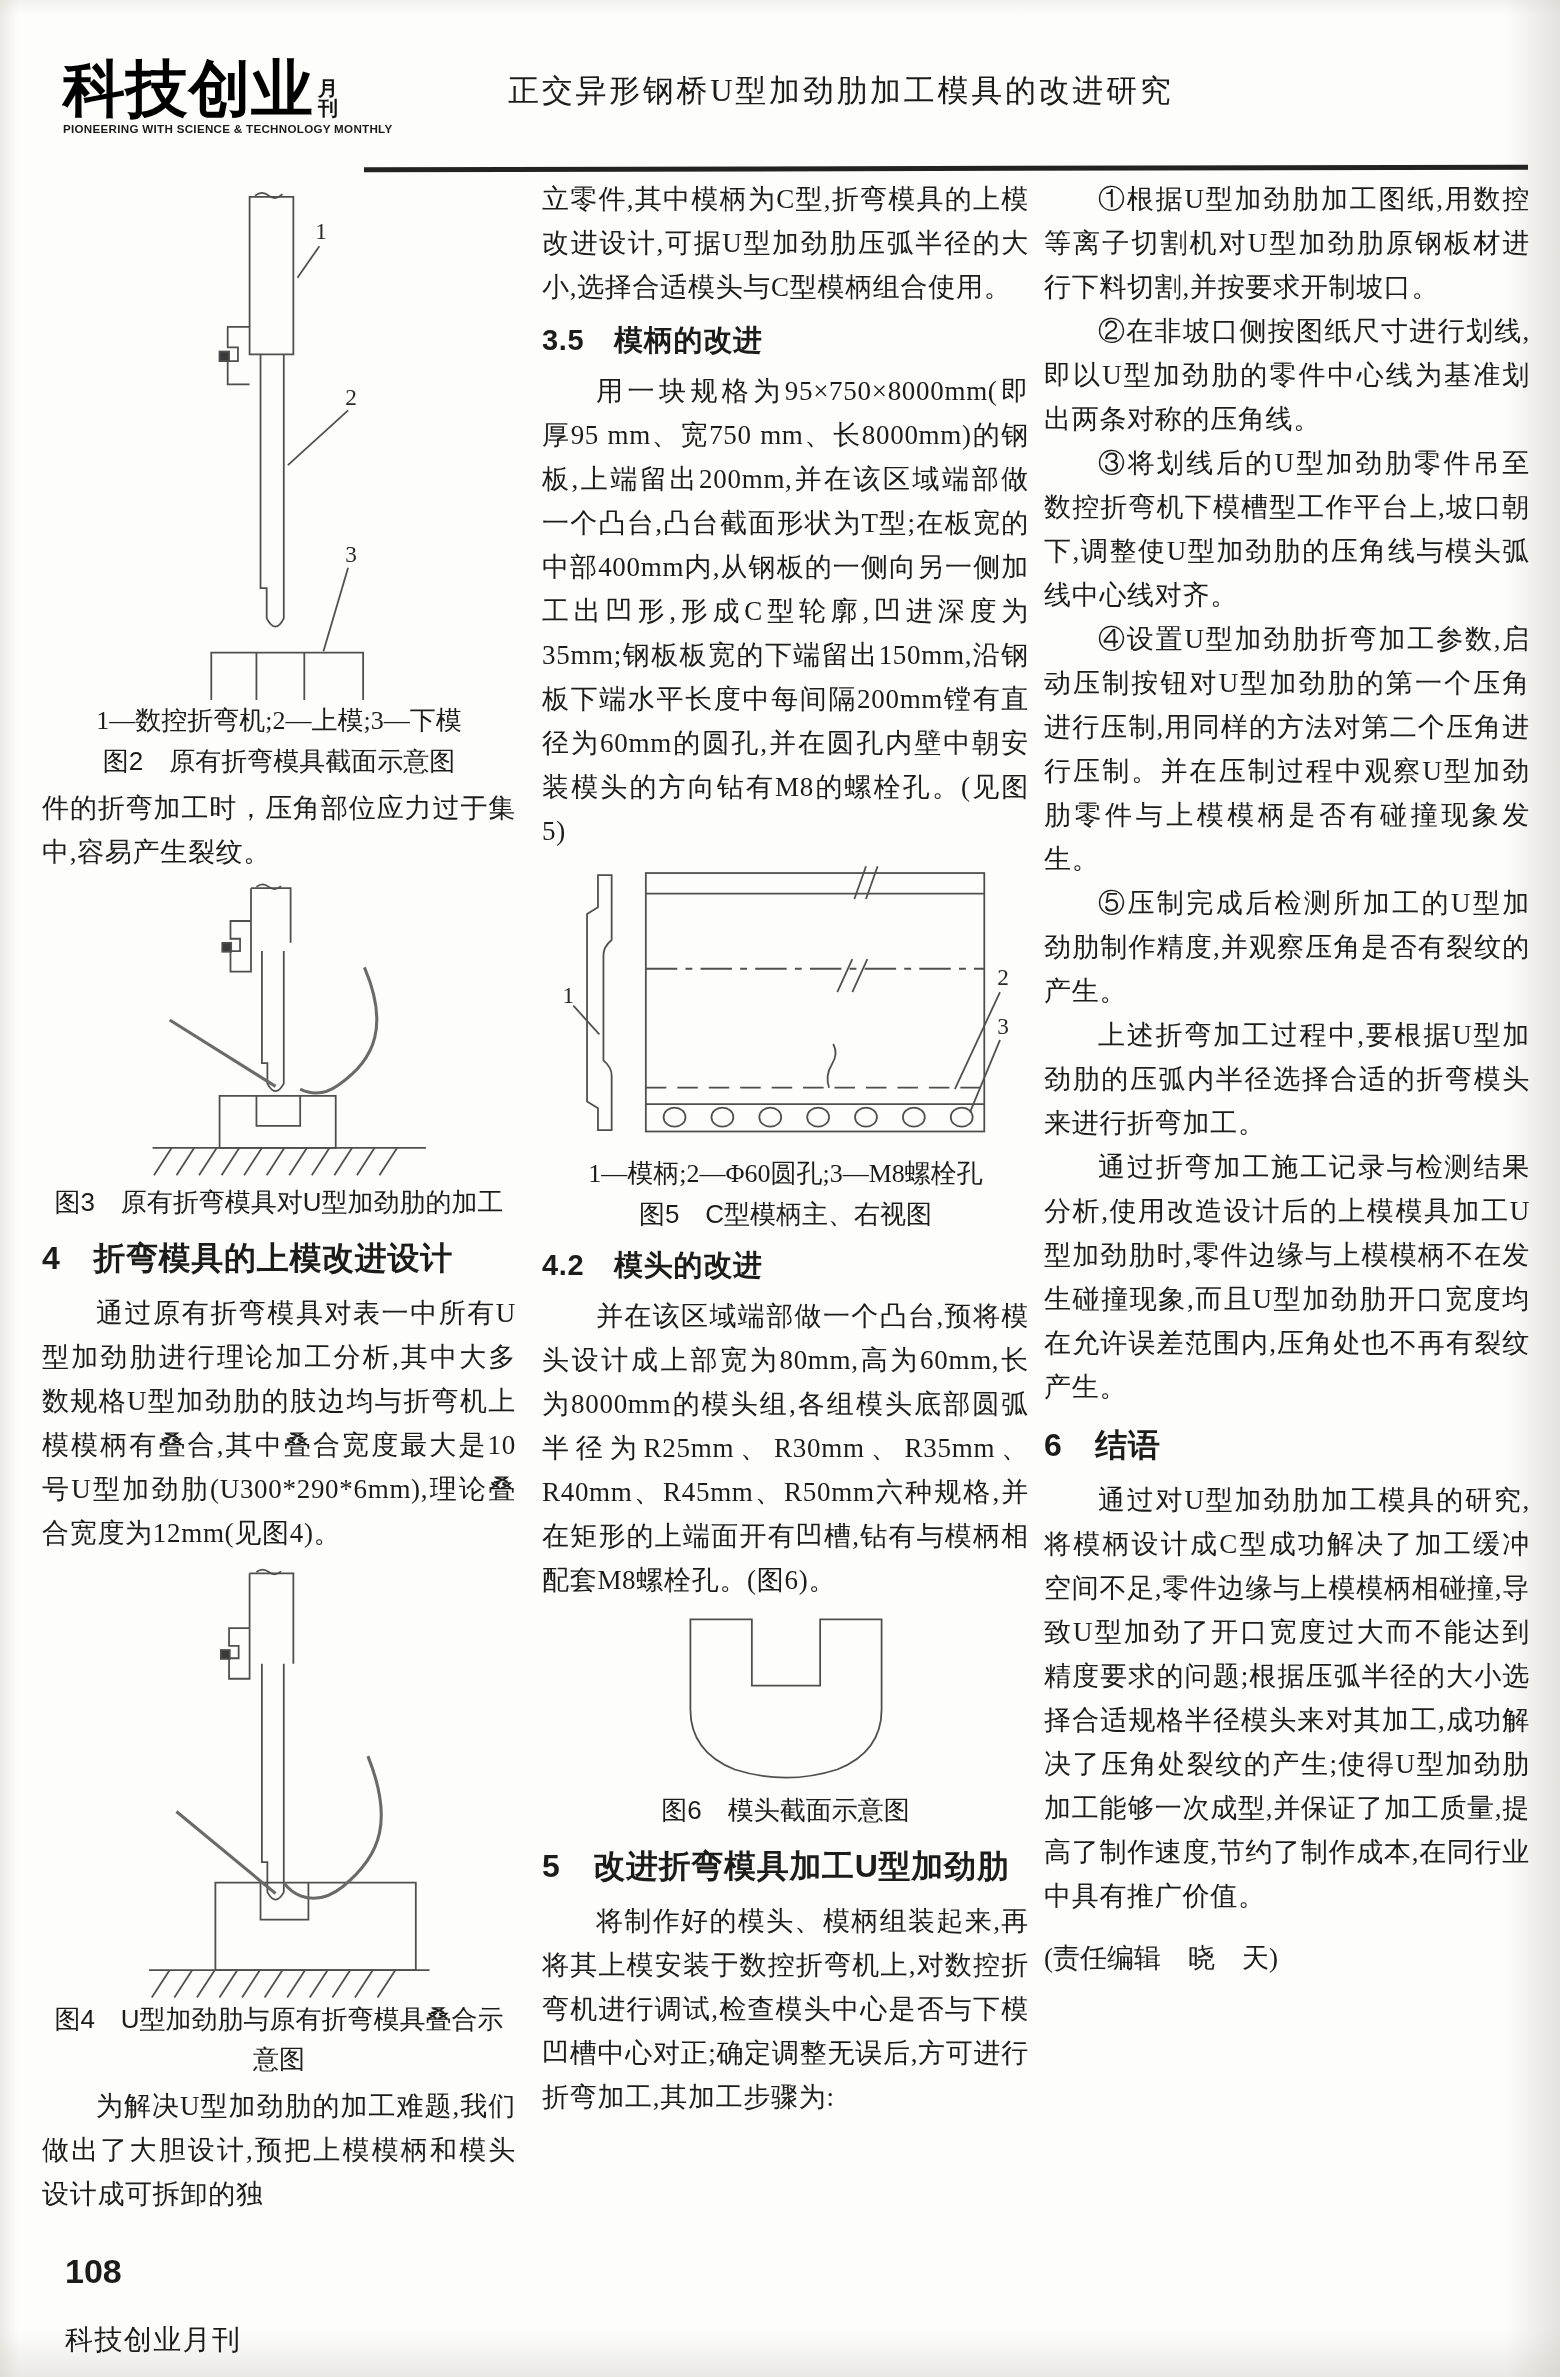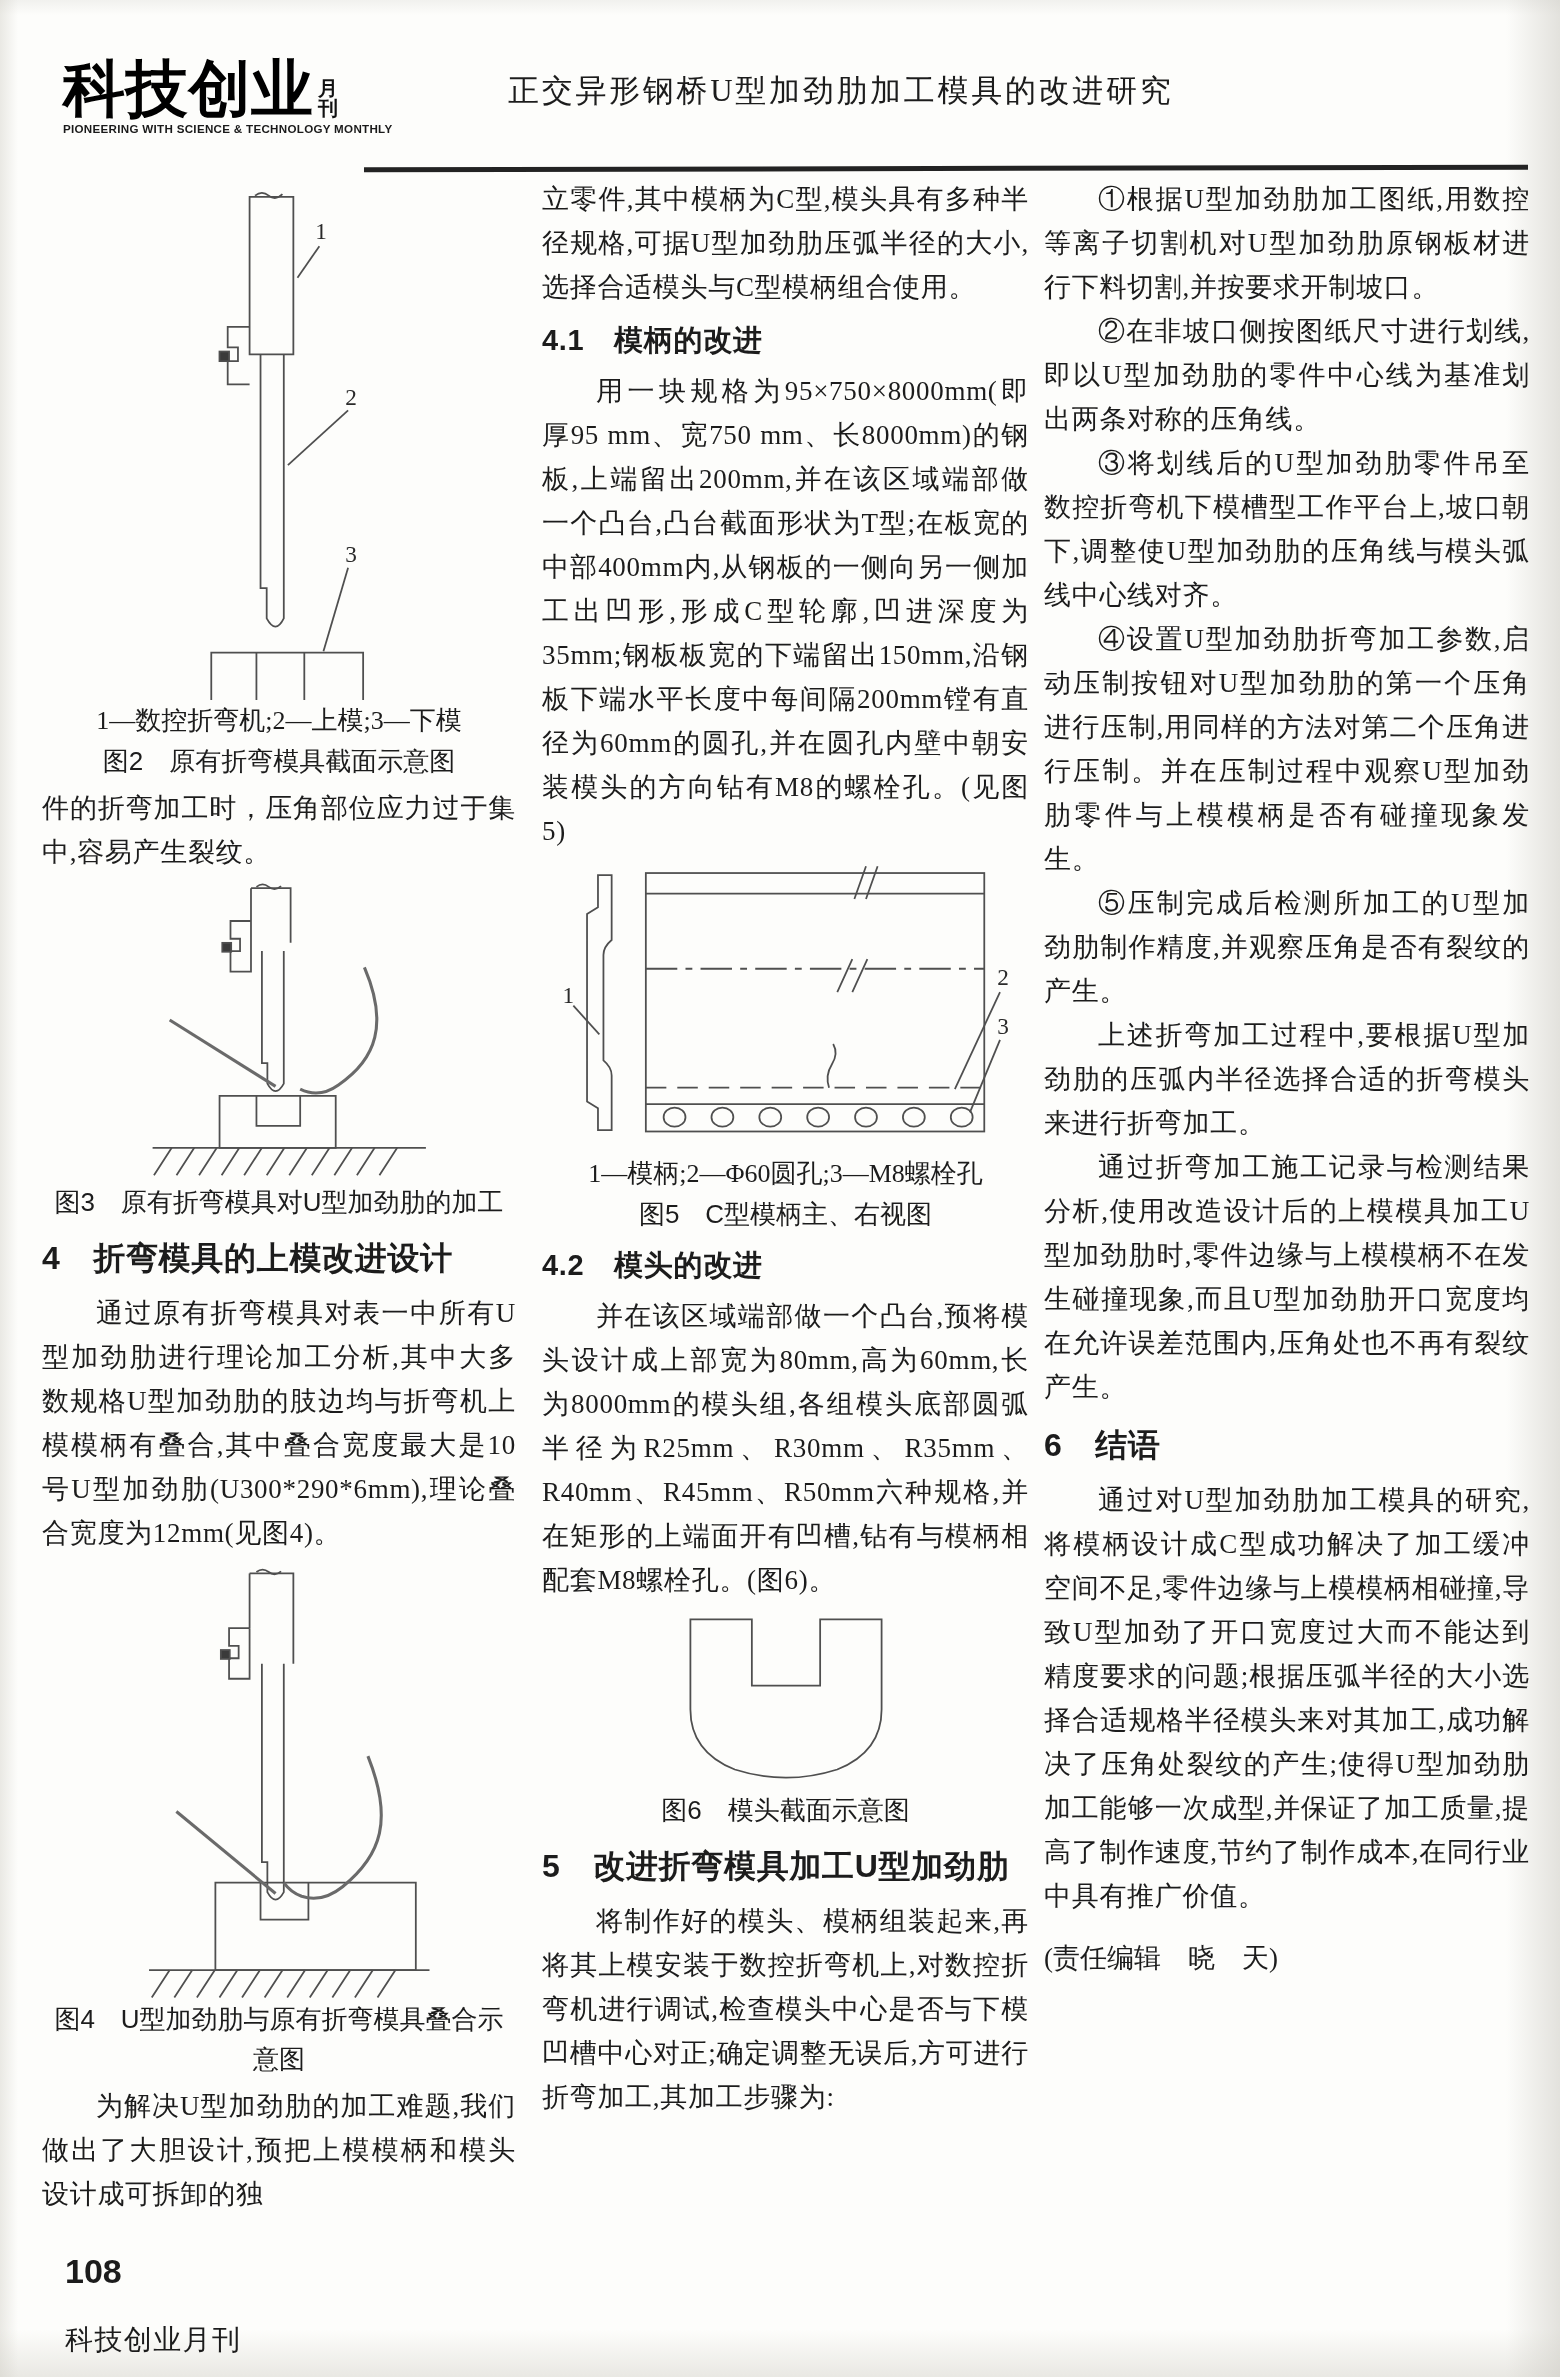--- a/index.html
+++ b/index.html
@@ -128,23 +128,23 @@
       </g>
     </svg>
     <p class="fig-caption">图4　U型加劲肋与原有折弯模具叠合示意图</p>
   </div>
 
   <p class="para indent">为解决U型加劲肋的加工难题,我们做出了大胆设计,预把上模模柄和模头设计成可拆卸的独</p>
 </div>
 
 <div class="col" style="left:542px;top:177px;width:487px;">
 
-  <p class="para">立零件,其中模柄为C型,模头具有多种半径规格,可据U型加劲肋压弧半径的大小,选择合适模头与C型模柄组合使用。</p>
-
-  <div class="h-sub">4.1　模柄的改进</div>
+  <p class="para">立零件,其中模柄为C型,折弯模具的上模改进设计,可据U型加劲肋压弧半径的大小,选择合适模头与C型模柄组合使用。</p>
+
+  <div class="h-sub">3.5　模柄的改进</div>
 
   <p class="para indent">用一块规格为95×750×8000mm(即厚95 mm、宽750 mm、长8000mm)的钢板,上端留出200mm,并在该区域端部做一个凸台,凸台截面形状为T型;在板宽的中部400mm内,从钢板的一侧向另一侧加工出凹形,形成C型轮廓,凹进深度为35mm;钢板板宽的下端留出150mm,沿钢板下端水平长度中每间隔200mm镗有直径为60mm的圆孔,并在圆孔内壁中朝安装模头的方向钻有M8的螺栓孔。(见图5)</p>
 
   <div class="figure">
     <svg width="486" height="294" viewBox="0 0 710 430">
       <g class="draw">
         <path d="M80,25 L100,25 L100,120 Q88,130 88,142 L88,296 Q100,306 100,318 L100,398 L80,398 L80,366 L64,356 L64,82 L80,72 Z"></path>
         <rect x="150" y="22" width="495" height="378"></rect>
         <path d="M150,52 H645"></path>
         <path d="M150,162 H645" stroke-dasharray="46 12 10 12"></path>

